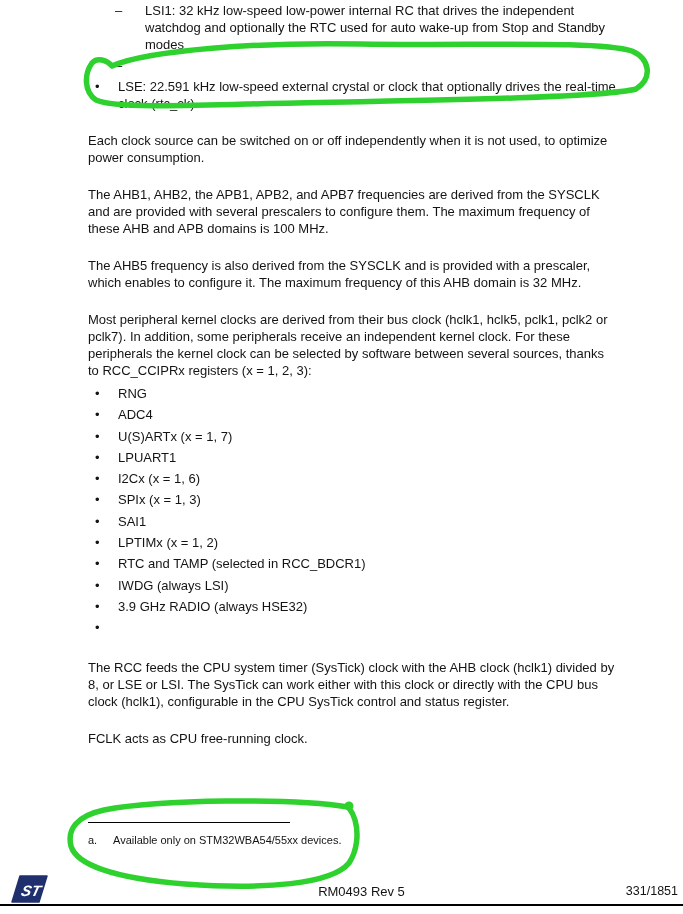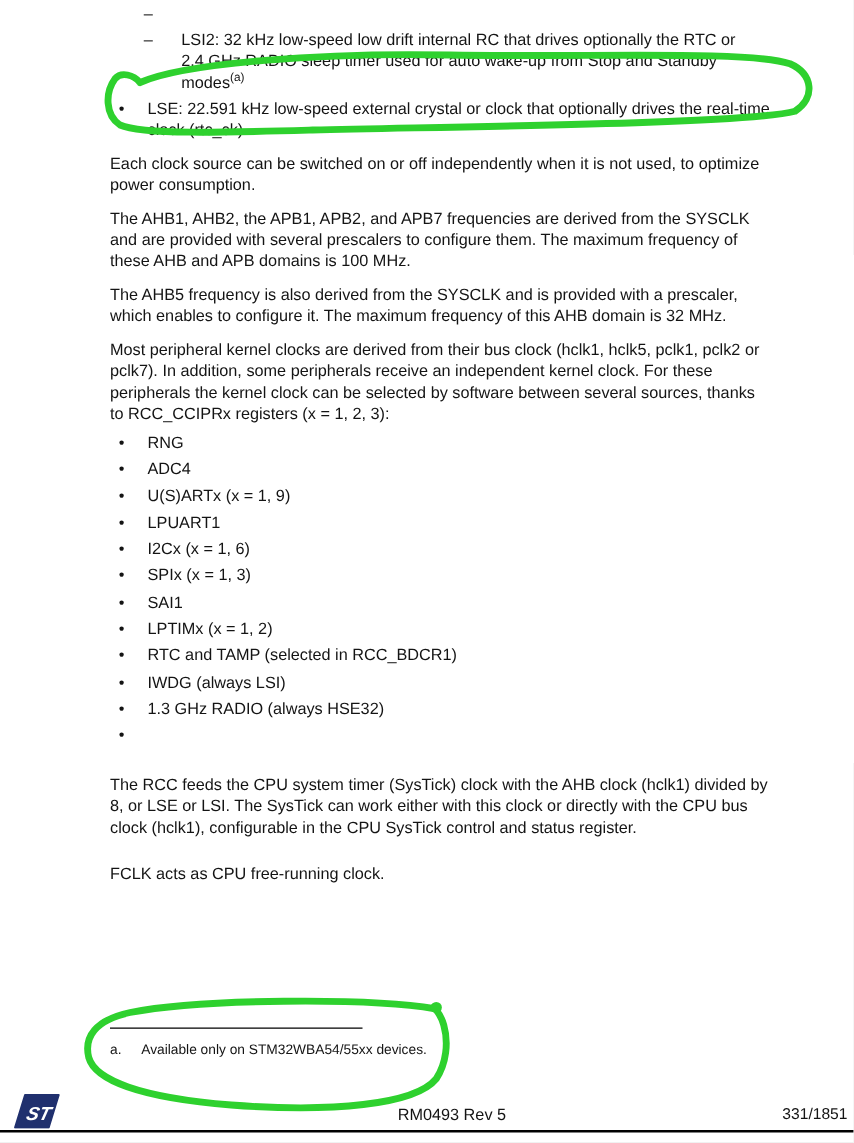--- a/index.html
+++ b/index.html
@@ -16,21 +16,21 @@
   .content { position:absolute; top:2px; left:0; right:0; }
 
   .brow { display:flex; align-items:flex-start; }
   .dash-item { margin-left:115px; margin-bottom:4px; }
   .dash-item .marker { width:30px; flex:none; }
   .bullet-item { margin-left:95px; margin-top:4px; }
   .bullet-item .marker { width:23px; flex:none; }
   .btext { white-space:pre-line; max-width:560px; }
   sup { font-size:9.5px; line-height:0; vertical-align:super; }
 
-  .para { margin-left:88px; margin-top:10px; white-space:pre-line; max-width:585px; }
+  .para { margin-left:88px; margin-top:20px; white-space:pre-line; max-width:585px; }
 
   #kernel-list { margin-top:4px; }
   .kernel-item { margin-left:95px; line-height:21.3px; }
   .kernel-item .marker { width:23px; flex:none; }
   #paras-after .para { margin-top:20px; }
 
   .footnote-rule { position:absolute; left:88px; top:822px; width:202px; height:1px; background:#000; }
   .footnote-row { position:absolute; left:88px; top:833px; display:flex; font-size:11px; line-height:14px; }
   .footnote-row .fn-label { width:25px; flex:none; }
 
@@ -44,26 +44,26 @@
 </style>
 </head>
 <body>
 
 <div class="page">
 
   <div class="content">
     <div id="dash-list">
         <div class="brow dash-item">
           <span class="marker">–</span>
+          <div class="btext">LSI1: 32 kHz low-speed low-power internal RC that drives the independent
+watchdog and optionally the RTC used for auto wake-up from Stop and Standby
+modes</div>
         </div>
         <div class="brow dash-item">
           <span class="marker">–</span>
-          <div class="btext">LSI2: 32 kHz low-speed low drift internal RC that drives optionally the RTC or
-2.4 GHz RADIO sleep timer used for auto wake-up from Stop and Standby
-modes<sup>(a)</sup></div>
         </div>
       </div>
     <div id="lse-list">
         <div class="brow bullet-item">
           <span class="marker">•</span>
           <div class="btext">LSE: 22.591 kHz low-speed external crystal or clock that optionally drives the real-time
 clock (rtc_ck)</div>
         </div>
       </div>
     <div id="paras-before">
@@ -83,21 +83,21 @@
         <div class="brow kernel-item">
           <span class="marker">•</span>
           <div class="btext">RNG</div>
         </div>
         <div class="brow kernel-item">
           <span class="marker">•</span>
           <div class="btext">ADC4</div>
         </div>
         <div class="brow kernel-item">
           <span class="marker">•</span>
-          <div class="btext">U(S)ARTx (x = 1, 9)</div>
+          <div class="btext">U(S)ARTx (x = 1, 7)</div>
         </div>
         <div class="brow kernel-item">
           <span class="marker">•</span>
           <div class="btext">LPUART1</div>
         </div>
         <div class="brow kernel-item">
           <span class="marker">•</span>
           <div class="btext">I2Cx (x = 1, 6)</div>
         </div>
         <div class="brow kernel-item">
@@ -115,21 +115,21 @@
         <div class="brow kernel-item">
           <span class="marker">•</span>
           <div class="btext">RTC and TAMP (selected in RCC_BDCR1)</div>
         </div>
         <div class="brow kernel-item">
           <span class="marker">•</span>
           <div class="btext">IWDG (always LSI)</div>
         </div>
         <div class="brow kernel-item">
           <span class="marker">•</span>
-          <div class="btext">1.3 GHz RADIO (always HSE32)</div>
+          <div class="btext">3.9 GHz RADIO (always HSE32)</div>
         </div>
         <div class="brow kernel-item">
           <span class="marker">•</span>
         </div>
       </div>
     <div id="paras-after">
         <div class="para">The RCC feeds the CPU system timer (SysTick) clock with the AHB clock (hclk1) divided by
 8, or LSE or LSI. The SysTick can work either with this clock or directly with the CPU bus
 clock (hclk1), configurable in the CPU SysTick control and status register.</div>
         <div class="para">FCLK acts as CPU free-running clock.</div>

